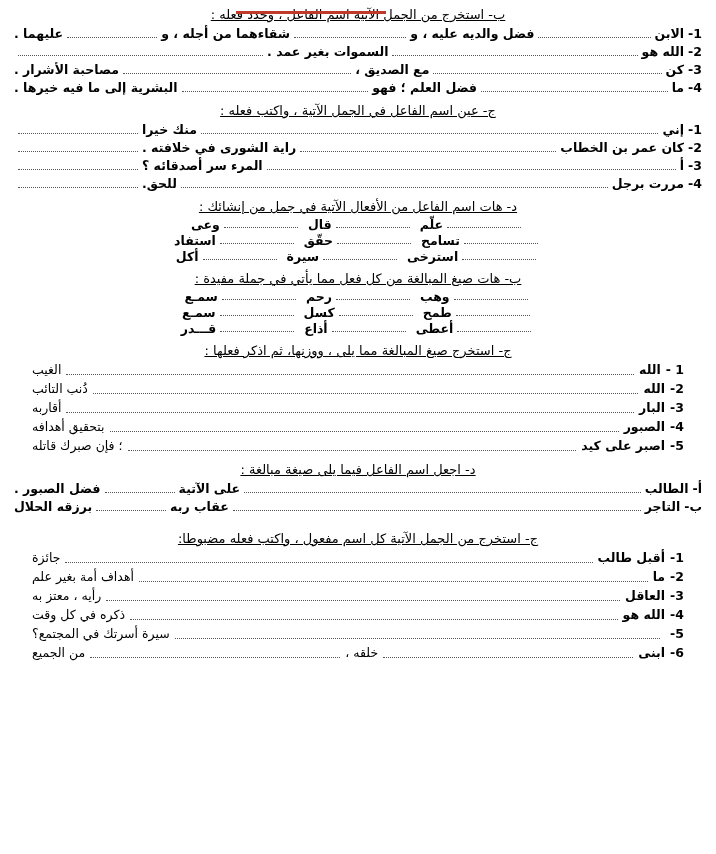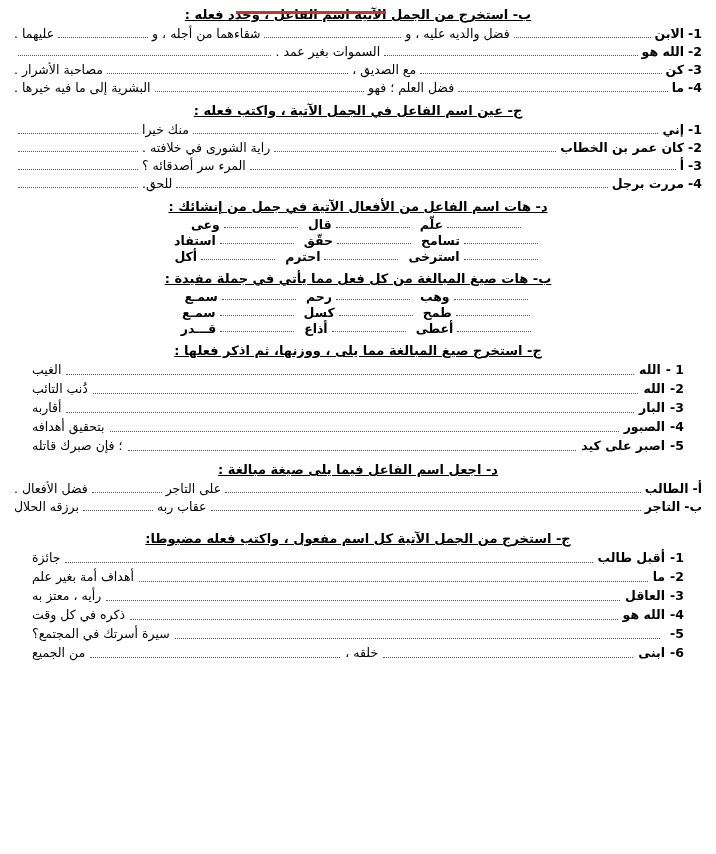--- a/index.html
+++ b/index.html
@@ -28,21 +28,21 @@
     right: 330px;
     width: 150px;
     height: 3px;
     background: #c0392b;
   }
   .section {
     margin-top: 6px;
   }
   .sec-head {
     text-align: center;
-    font-weight: bold;
+    font-weight: normal;
     font-size: 13px;
     text-decoration: underline;
     margin: 7px 0 3px 0;
     letter-spacing: 0;
   }
   .sec-head.tight { margin-top: 16px; }
   .qline {
     display: flex;
     align-items: flex-end;
     font-size: 12.5px;
@@ -64,21 +64,21 @@
     border-bottom: 1px dotted #555;
     margin: 0 4px 4px 4px;
     min-width: 30px;
     height: 10px;
   }
   .dots.fixed120 { flex: 0 0 120px; }
   .dots.fixed90 { flex: 0 0 90px; }
   .dots.fixed70 { flex: 0 0 70px; }
   .tail {
     flex: 0 0 auto;
-    font-weight: normal;
+    font-weight: bold;
   }
   
   .grid3 {
     display: flex;
     flex-direction: row;
     justify-content: center;
     gap: 6px;
     font-size: 12.5px;
     margin: 1px 0;
   }
@@ -245,21 +245,21 @@
       </span>
     </div>
 
     <div class="grid3">
       <span class="cell">
         <span class="d"></span>
         <span class="w">استرخى</span>
       </span>
       <span class="cell">
         <span class="d"></span>
-        <span class="w">احترم</span>
+        <span class="w">سيرة</span>
       </span>
       <span class="cell">
         <span class="d"></span>
         <span class="w">أكل</span>
       </span>
     </div>
   </div>
 
   <div class="section">
     <div class="sec-head">ب- هات صيغ المبالغة من كل فعل مما يأتي في جملة مفيدة :</div>
@@ -347,23 +347,23 @@
     </div>
   </div>
 
   <div class="section">
     <div class="sec-head">د- اجعل اسم الفاعل فيما يلى صيغة مبالغة :</div>
 
     <div class="qline">
       <span class="qnum">أ-</span>
       <span class="qtext">الطالب</span>
       <span class="dots"></span>
-      <span class="tail">على التاجر</span>
+      <span class="tail">على الآتية</span>
       <span class="dots fixed70"></span>
-      <span class="tail">فضل الأفعال .</span>
+      <span class="tail">فضل الصبور .</span>
     </div>
 
     <div class="qline">
       <span class="qnum">ب-</span>
       <span class="qtext">التاجر</span>
       <span class="dots"></span>
       <span class="tail">عقاب ربه</span>
       <span class="dots fixed70"></span>
       <span class="tail">برزقه الحلال</span>
     </div>

